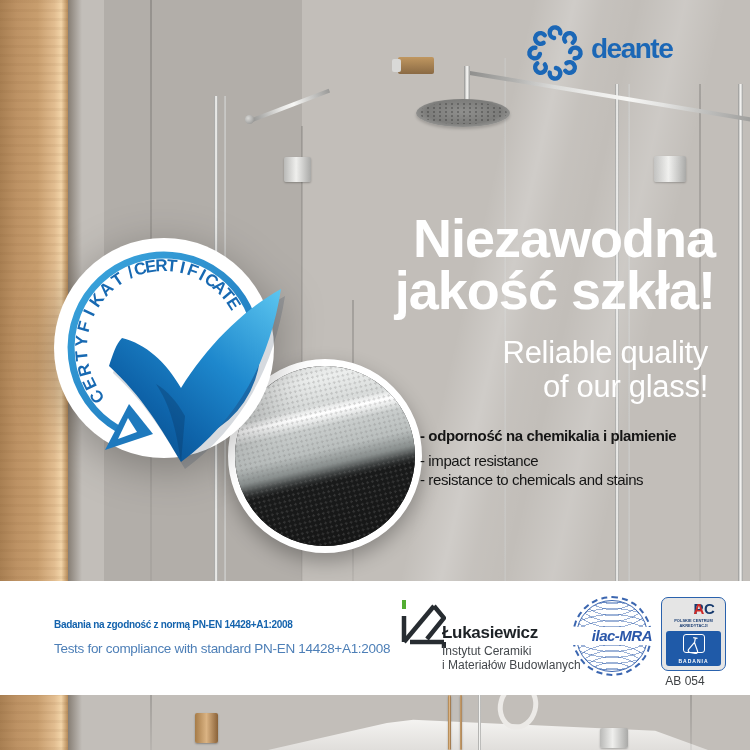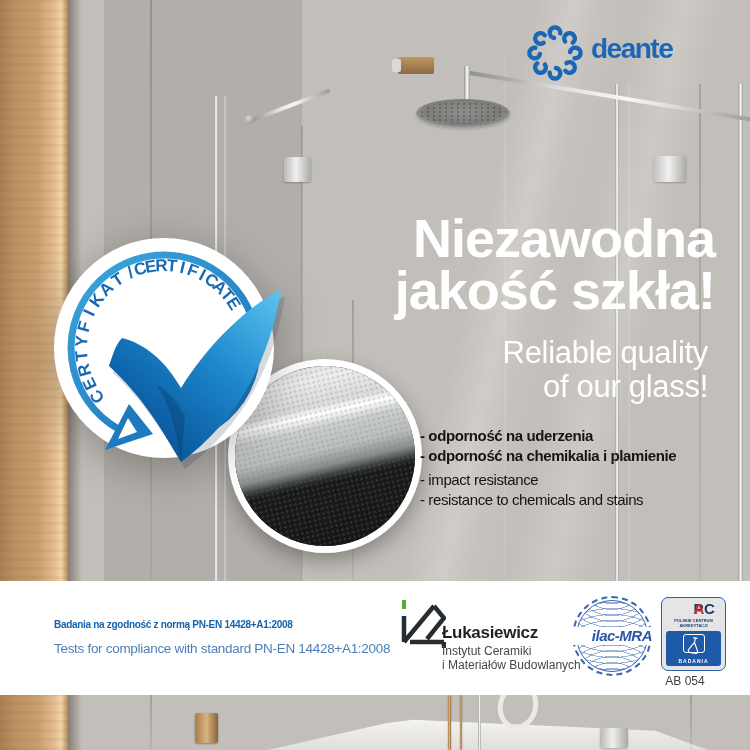--- a/index.html
+++ b/index.html
@@ -219,21 +219,20 @@
   <div class="headline">
     <div style="position:static;">Niezawodna</div>
     <div style="position:static;">jakość szkła!</div>
   </div>
   <div class="subheadline">
     <div style="position:static;margin-top:8px;">Reliable quality</div>
     <div style="position:static;">of our glass!</div>
   </div>
 
   <div class="bullets">
-    <div class="pl">- odporność na uderzenia</div>
     <div class="pl">- odporność na chemikalia i plamienie</div>
     <div class="gap"></div>
     <div class="en">- impact resistance</div>
     <div class="en">- resistance to chemicals and stains</div>
   </div>
 
   <div class="bar">
     <div class="test-pl">Badania na zgodność z normą PN-EN 14428+A1:2008</div>
     <div class="test-en">Tests for compliance with standard PN-EN 14428+A1:2008</div>
 

